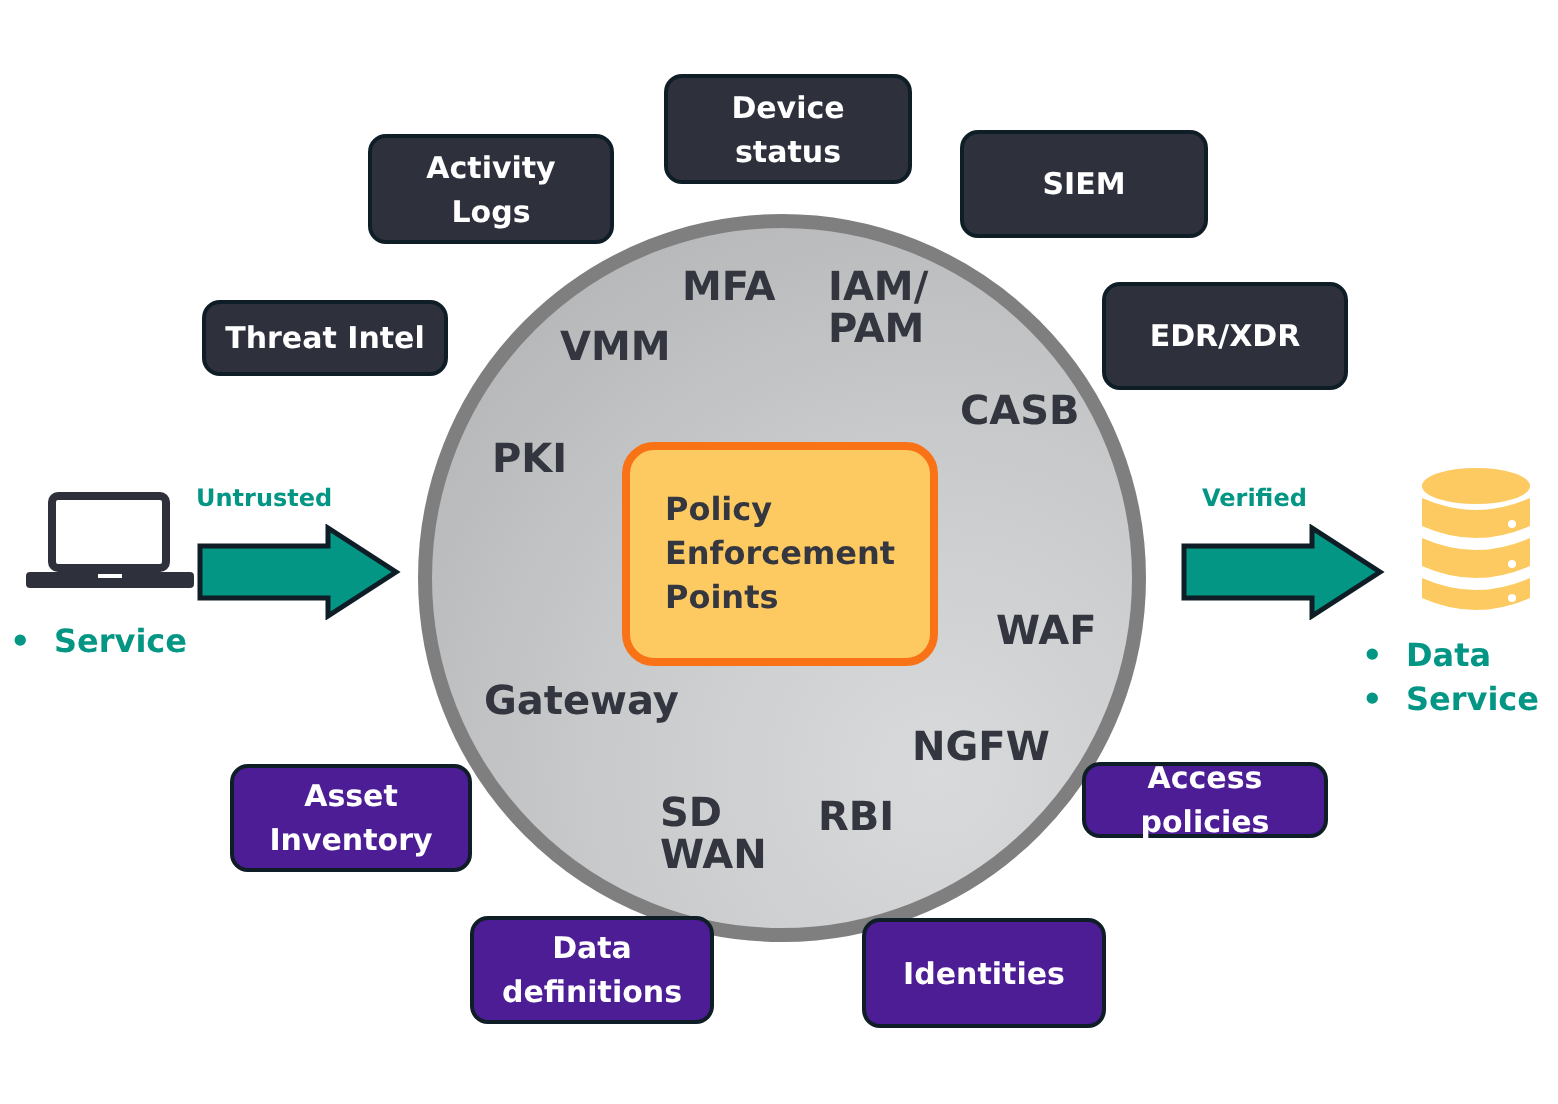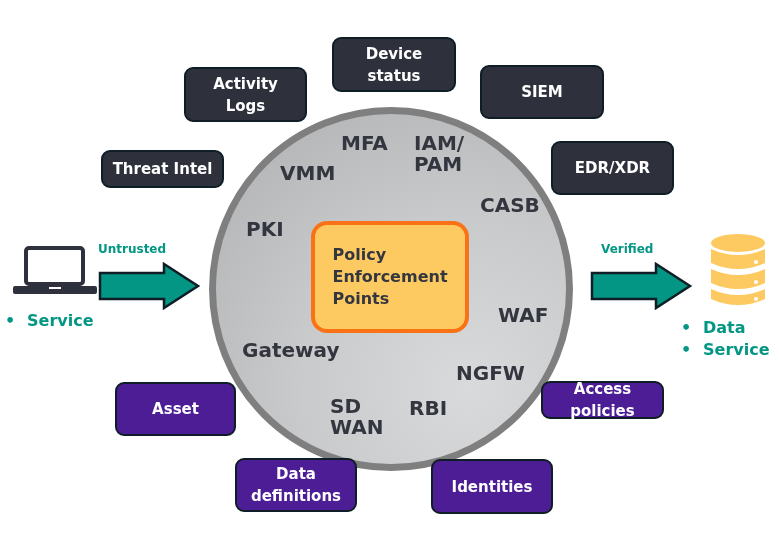--- a/index.html
+++ b/index.html
@@ -97,20 +97,21 @@
   <circle cx="47" cy="49" r="2" fill="#ffffff"></circle>
   <circle cx="47" cy="66" r="2" fill="#ffffff"></circle>
 </svg>
 <ul class="bullets" style="left:681px;top:317px;">
   <li><span class="dot">•</span><span>Data</span></li>
   <li><span class="dot">•</span><span>Service</span></li>
 </ul>
 
 <div class="box teal" style="left:115px;top:382px;width:121px;height:54px;flex-direction:column;">
   <span>Asset</span>
+  <span>Inventory</span>
 </div>
 <div class="box teal" style="left:235px;top:458px;width:122px;height:54px;flex-direction:column;">
   <span>Data</span>
   <span>definitions</span>
 </div>
 <div class="box teal" style="left:431px;top:459px;width:122px;height:55px;">
   <span>Identities</span>
 </div>
 <div class="box teal" style="left:541px;top:381px;width:123px;height:38px;flex-direction:column;">
   <span>Access</span>

